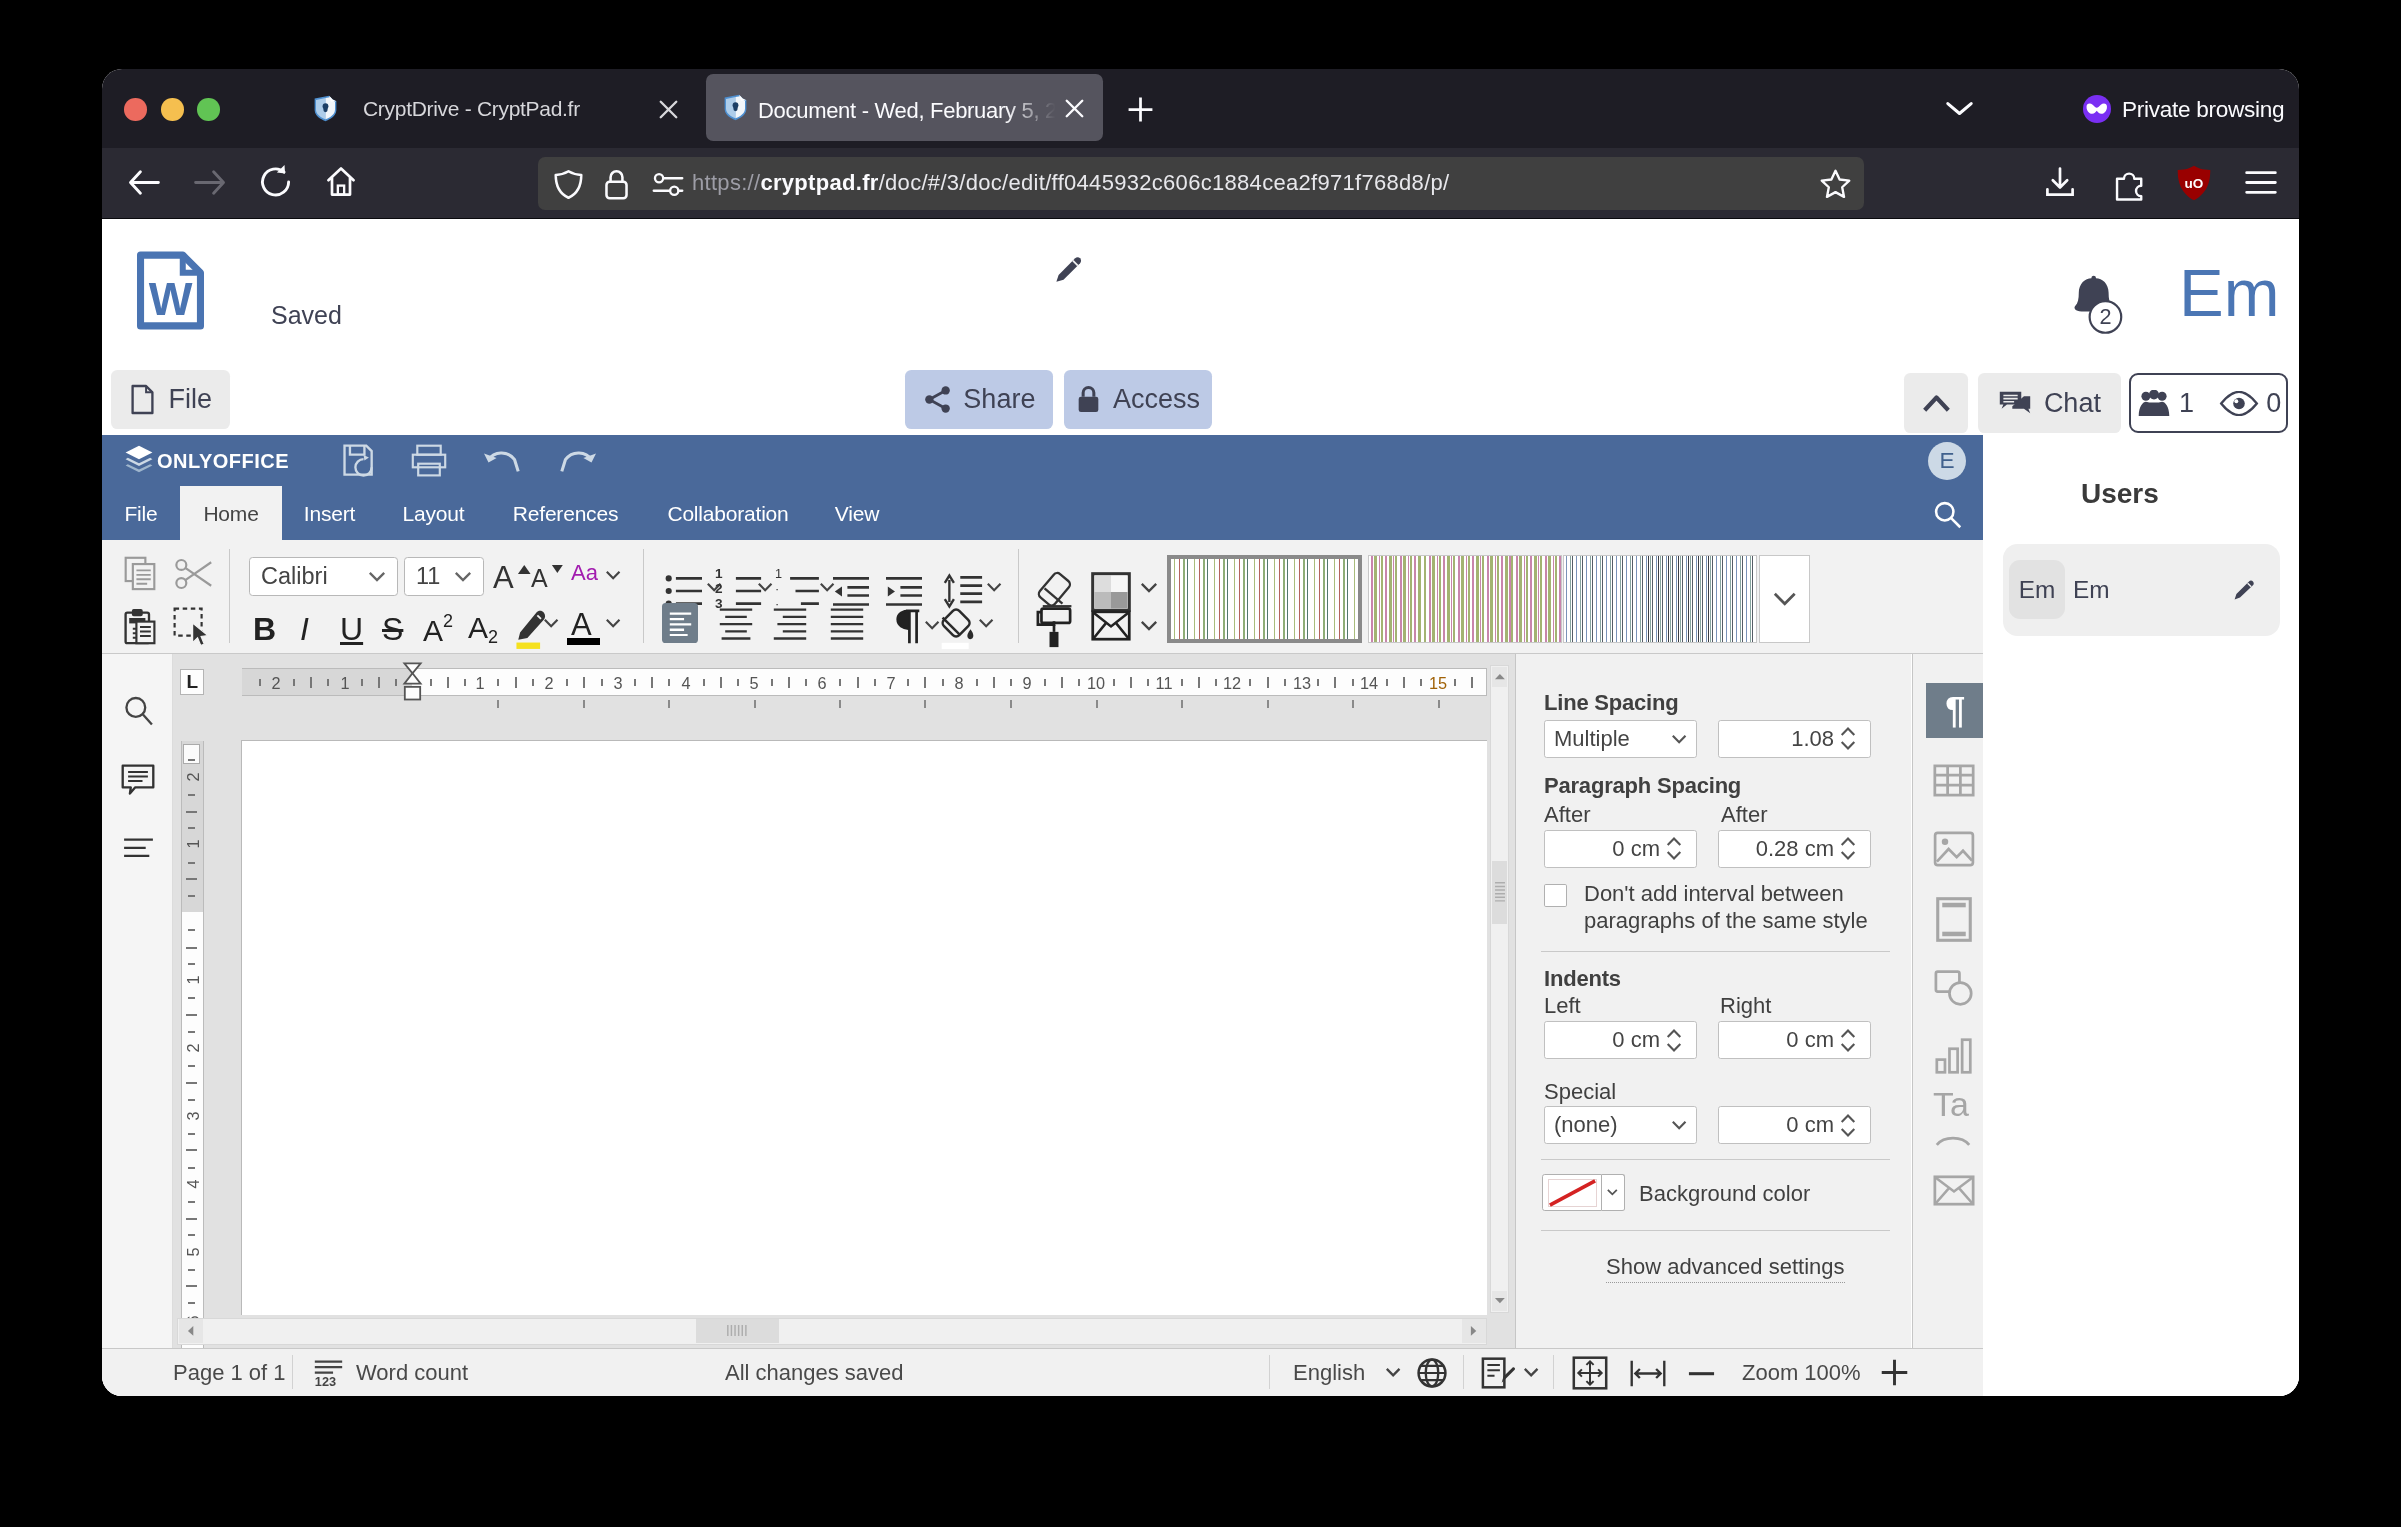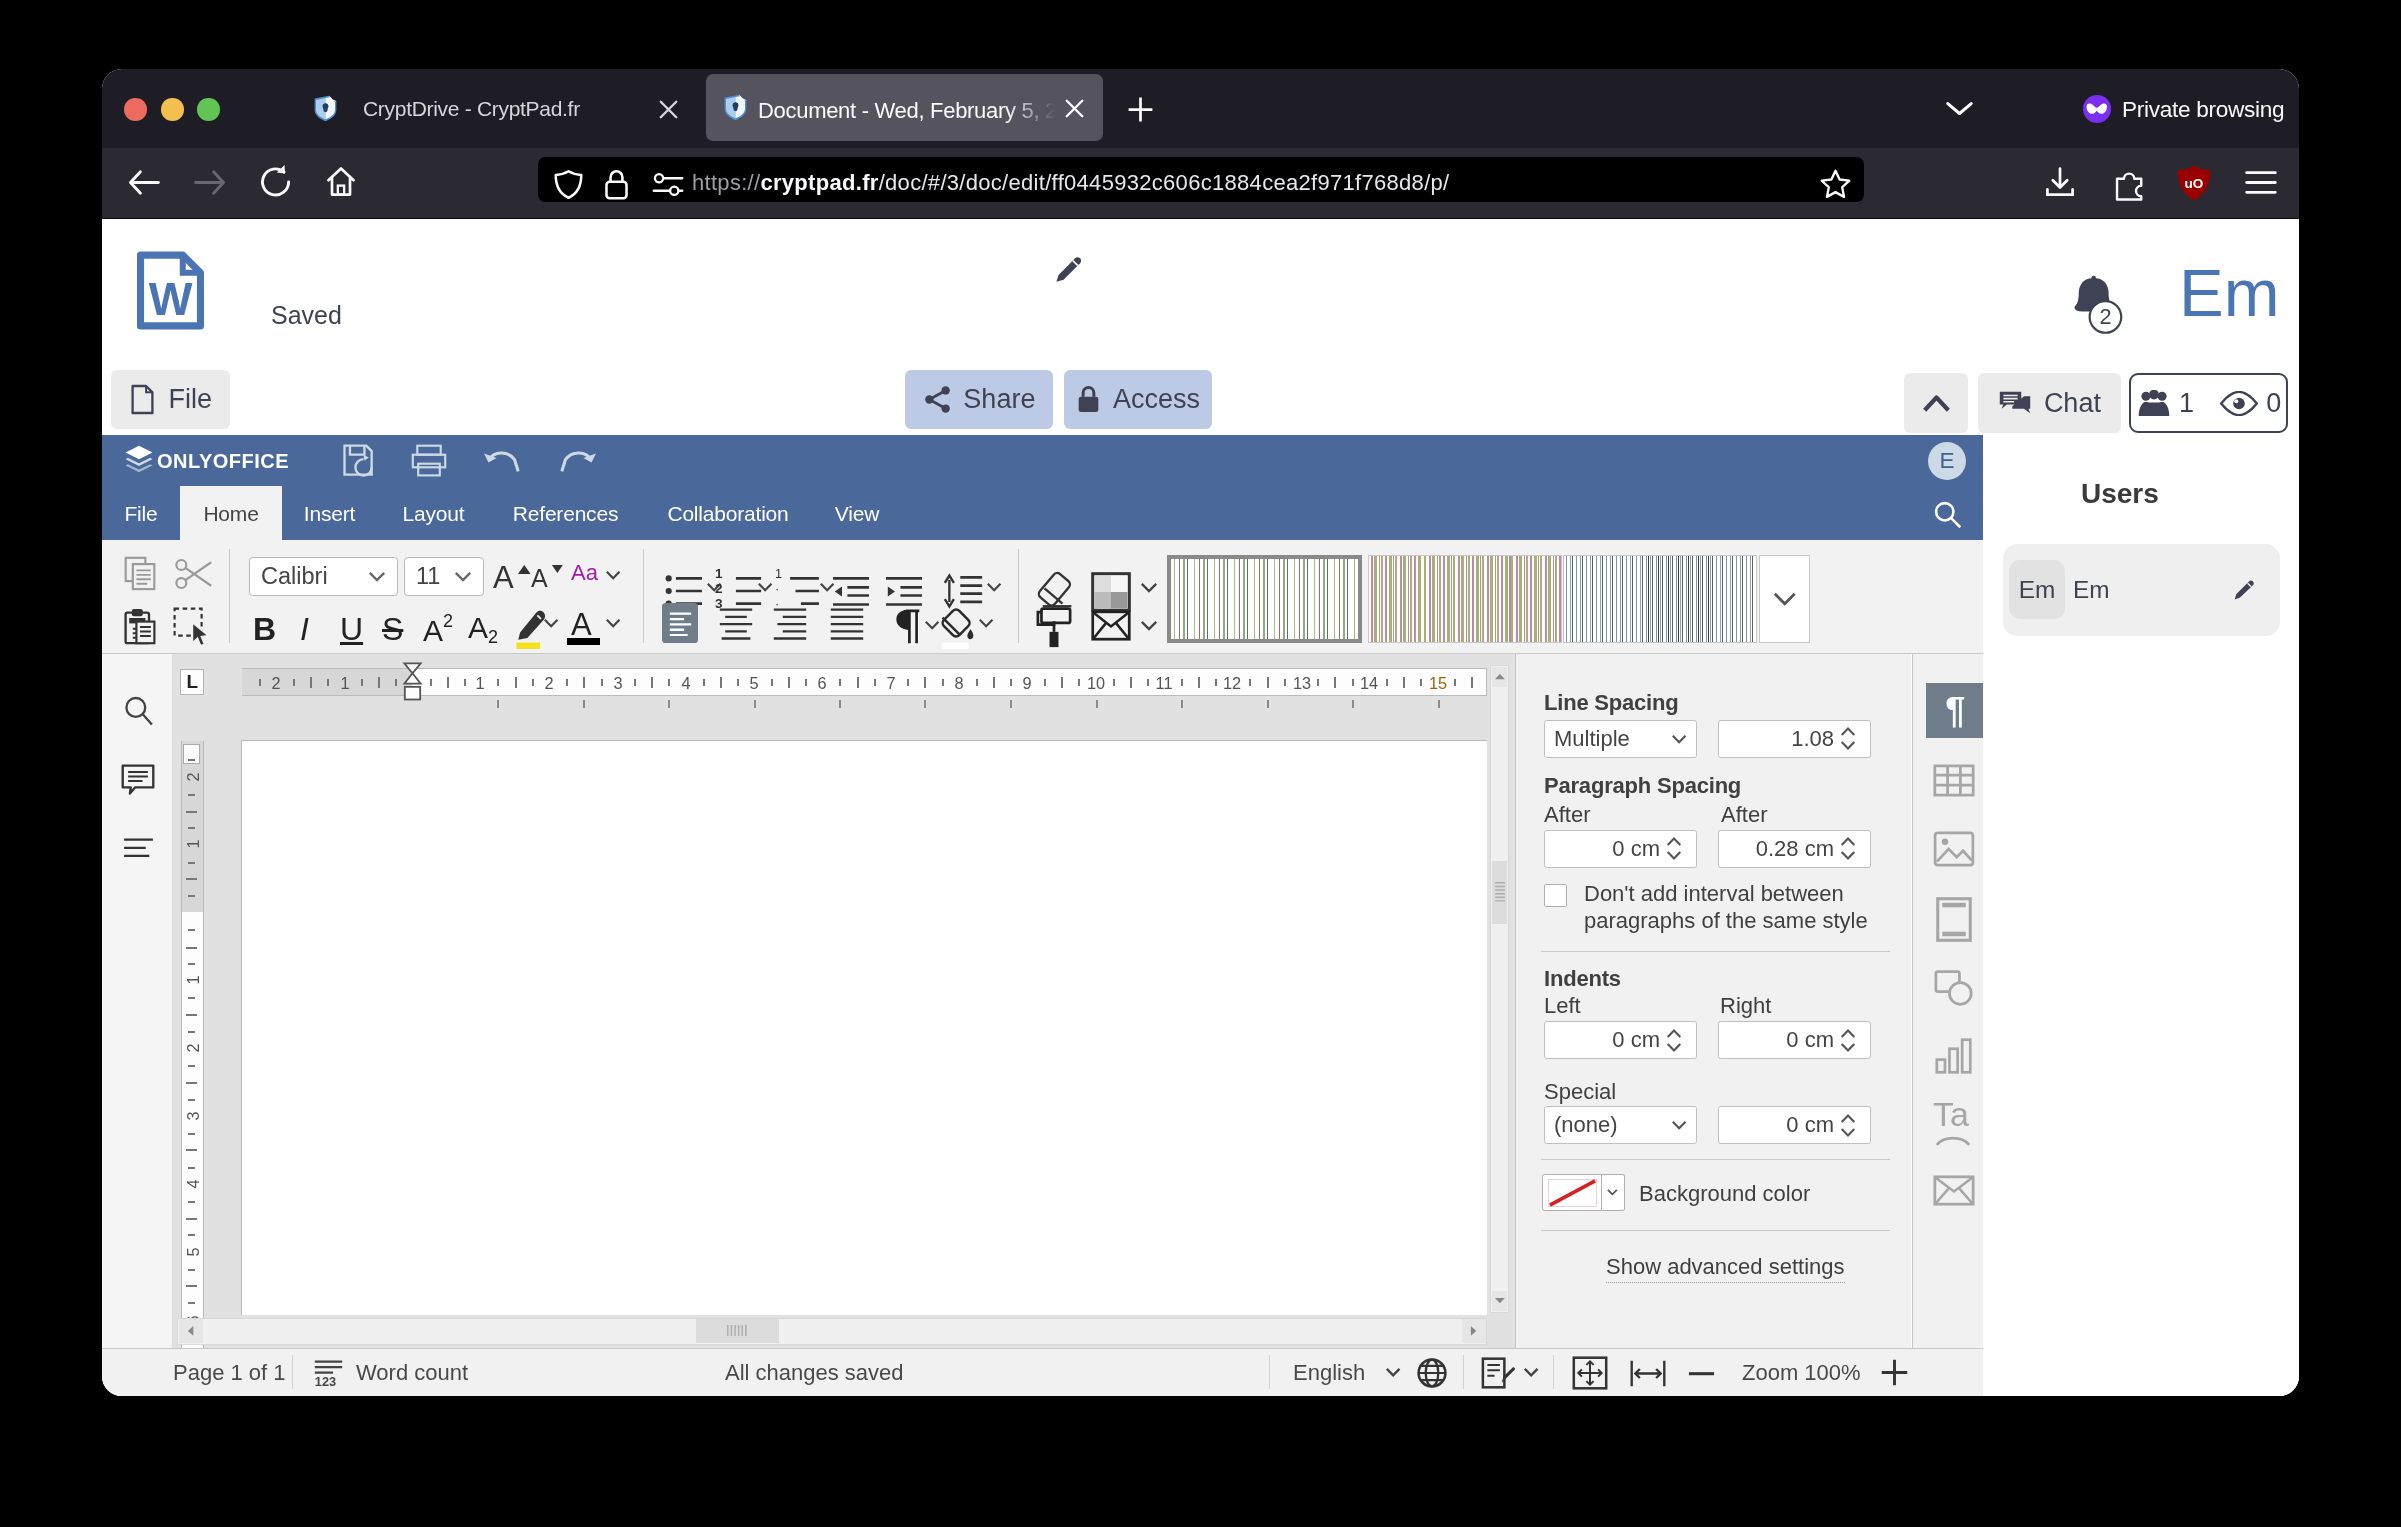--- a/index.html
+++ b/index.html
@@ -3,21 +3,21 @@
 html,body{margin:0;padding:0;background:#000;width:2401px;height:1527px;overflow:hidden}
 *{box-sizing:border-box;font-family:"Liberation Sans",sans-serif}
 .a{position:absolute}
 #win{position:absolute;left:102px;top:69px;width:2197px;height:1327px;border-radius:20px;overflow:hidden;background:#fff}
 #tabbar{position:absolute;left:0;top:0;width:100%;height:79px;background:#1e1d25}
 #navbar{position:absolute;left:0;top:79px;width:100%;height:71px;background:#2b2a33;border-bottom:0.9px solid #0a0a0e}
 .tl{position:absolute;top:29px;width:22.6px;height:22.6px;border-radius:50%}
 .tabtxt{color:#fbfbfe;font-size:22px;letter-spacing:-0.3px;white-space:nowrap}
 #atab{position:absolute;left:604px;top:5.4px;width:397px;height:67px;background:#55545e;border-radius:7.2px}
 .navic{position:absolute;top:19px}
-#urlbar{position:absolute;left:436px;top:9px;width:1326px;height:45px;background:#000000;border-radius:7.2px}
+#urlbar{position:absolute;left:436px;top:9px;width:1326px;height:53px;background:#404040;border-radius:7.2px}
 .urltxt{font-size:22px;letter-spacing:0.3px;white-space:nowrap}
 #app{position:absolute;left:0;top:150px;width:100%;height:1177px;background:#fff}
 .cpt{color:#3f4254}
 .btn{position:absolute;border-radius:6.3px;display:flex;align-items:center;justify-content:center;color:#3f4254;font-size:27px}
 #bluebar{position:absolute;left:0;top:366px;width:1881px;height:106px;background:#4a699a}
 .btab{position:absolute;top:51px;height:55px;display:flex;align-items:center;justify-content:center;color:#fff;font-size:21px;letter-spacing:-0.2px}
 #ribbon{position:absolute;left:0;top:471px;width:1881px;height:114px;background:#f2f2f2;border-bottom:0.9px solid #c9c9c9}
 .rsep{position:absolute;top:9px;height:94px;width:0.9px;background:#c9c9c9}
 .inp{position:absolute;background:#fff;border:1.8px solid #b8b8b8;border-radius:3.6px}
 #lsb{position:absolute;left:0;top:585px;width:71px;height:694px;background:#f5f5f5;border-right:0.9px solid #dcdcdc}
@@ -649,21 +649,21 @@
       </svg>
     <svg class="a" style="left:20px;top:315px" width="42" height="38" viewBox="0 0 46 42">
         <rect x="3" y="3" width="26" height="22" rx="2" fill="none" stroke="#a6a6a6" stroke-width="3"></rect>
         <circle cx="30" cy="27" r="12" fill="#f1f1f1" stroke="#a6a6a6" stroke-width="3"></circle>
       </svg>
     <svg class="a" style="left:22px;top:382px" width="38" height="40" viewBox="0 0 42 44">
         <rect x="2" y="26" width="9" height="14" fill="none" stroke="#a6a6a6" stroke-width="3"></rect>
         <rect x="16" y="14" width="9" height="26" fill="none" stroke="#a6a6a6" stroke-width="3"></rect>
         <rect x="30" y="4" width="9" height="36" fill="none" stroke="#a6a6a6" stroke-width="3"></rect>
       </svg>
-    <div class="a" style="left:20px;top:441px;color:#a6a6a6;font-size:34px">Ta</div>
+    <div class="a" style="left:20px;top:431px;color:#a6a6a6;font-size:34px">Ta</div>
     <svg class="a" style="left:22px;top:480px" width="36" height="12.7" viewBox="0 0 40 14">
         <path d="M2 12 C10 2 30 2 38 12" fill="none" stroke="#a6a6a6" stroke-width="3"></path>
       </svg>
     <svg class="a" style="left:20px;top:521px" width="42" height="31" viewBox="0 0 46 34">
         <rect x="2" y="2" width="42" height="30" fill="none" stroke="#a6a6a6" stroke-width="3"></rect>
         <path d="M3 3 L23 18 L43 3 M3 31 L17 15 M43 31 L29 15" fill="none" stroke="#a6a6a6" stroke-width="2.8"></path>
       </svg>
   </div>
   <div id="users">
     <div class="a" style="left:98px;top:43px;font-size:28px;font-weight:bold;color:#3a3a3a">Users</div>

